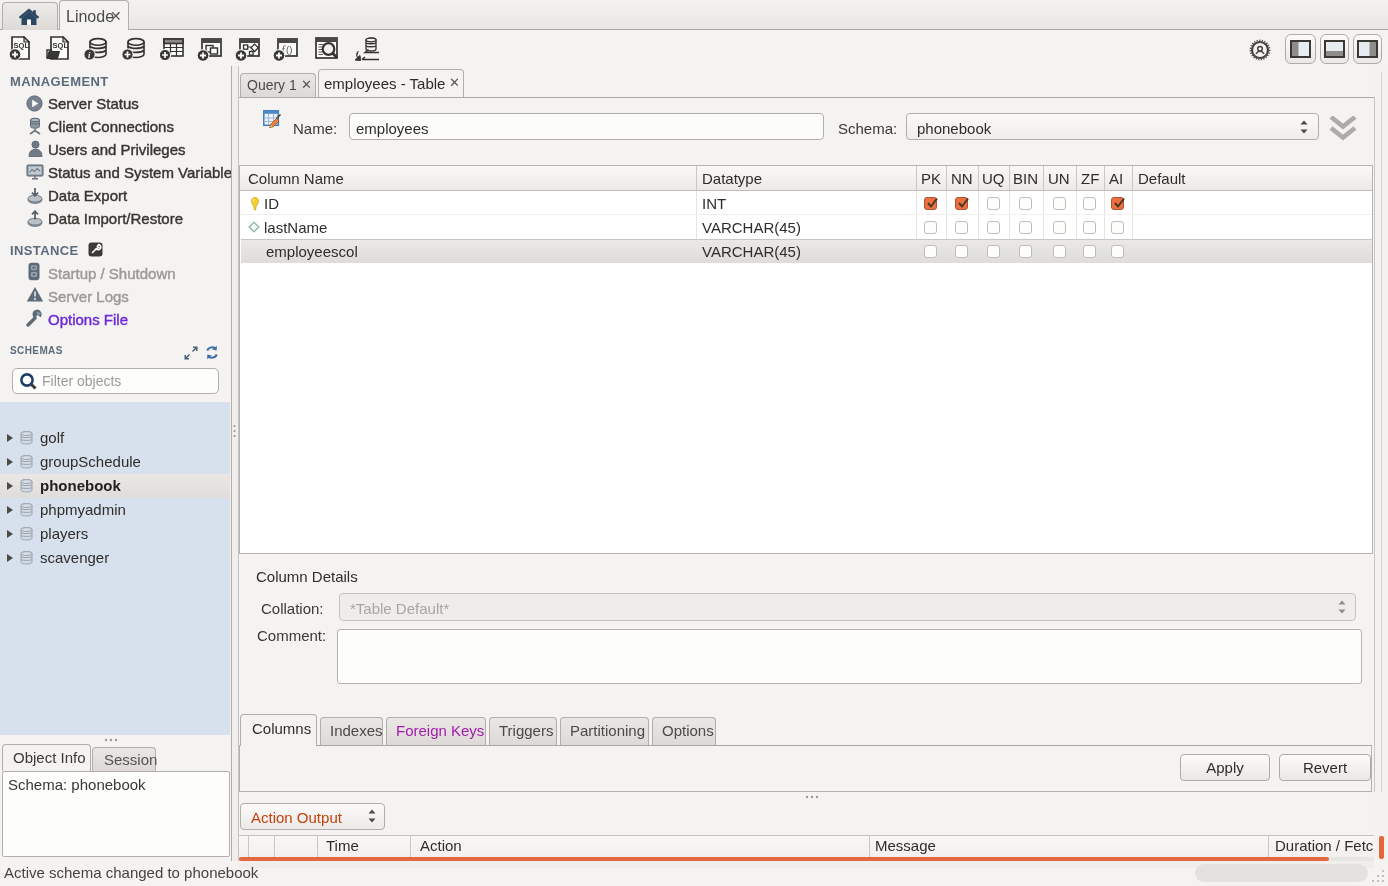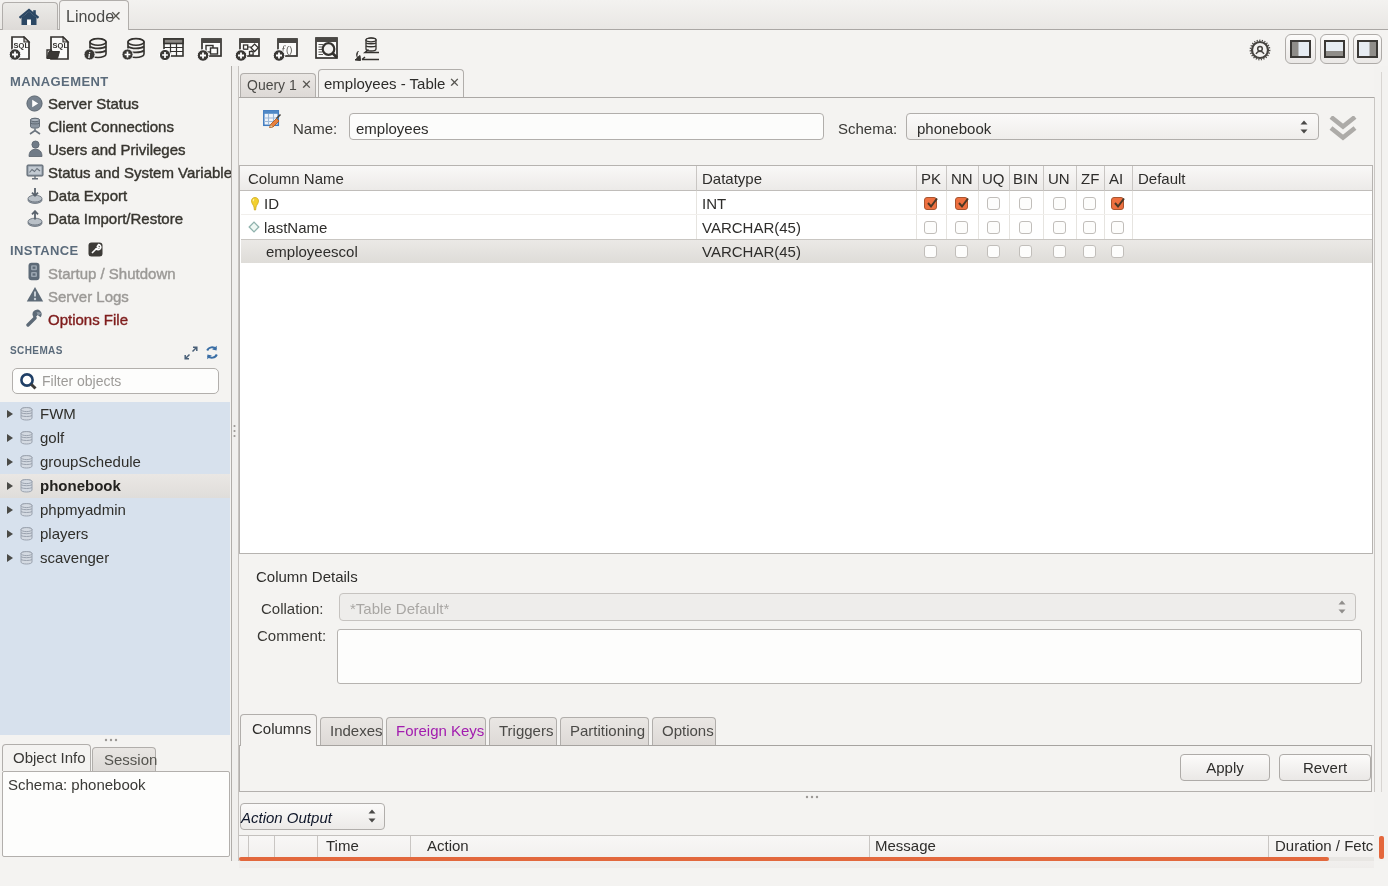--- a/index.html
+++ b/index.html
@@ -217,52 +217,39 @@
       <path d="M9 1 L17.2 15.6 L0.8 15.6 Z" fill="#5d6a77"></path>
       <path d="M9 5.5 L9 10.5" stroke="#c6cdd4" stroke-width="2"></path>
         <circle cx="9" cy="13" r="1.2" fill="#c6cdd4"></circle>
     </svg>
     <div class="icon-lbl" style="left:48px;top:219px;color:#9b9996;">Server Logs</div>
     <svg class="abs" style="left:26px;top:243px" width="18" height="18" viewBox="0 0 18 18">
       <path d="M2 16 L9 9" stroke="#5d6a77" stroke-width="3.4" stroke-linecap="round"></path>
       <path d="M8.2 8.8 A4.6 4.6 0 1 1 14.6 8.2 L11.6 6 L9.4 8.4 Z" fill="#5d6a77"></path>
       <path d="M10.5 3.2 A4.6 4.6 0 0 1 15.4 4.4 L12 6.8 Z" fill="#8b96a1"></path>
     </svg>
-    <div class="icon-lbl" style="left:48px;top:242px;color:#7f1d1d;">Options File</div>
+    <div class="icon-lbl" style="left:48px;top:242px;color:#6d28d9;">Options File</div>
     <div class="abs" style="left:10px;top:279px;font-size:10px;font-weight:bold;color:#5b6b7b;letter-spacing:0.4px;">SCHEMAS</div>
     <svg class="abs" style="left:184px;top:280px" width="14" height="14" viewBox="0 0 14 14">
       <path d="M8.5 5.5 L12.5 1.5 M9 1.2 L12.8 1.2 L12.8 5 M5.5 8.5 L1.5 12.5 M1.2 9 L1.2 12.8 L5 12.8" stroke="#4a6078" stroke-width="1.5" fill="none"></path>
     </svg>
     <svg class="abs" style="left:204px;top:279px" width="16" height="15" viewBox="0 0 16 15">
       <path d="M3.2 5.5 A5.2 5.2 0 0 1 12 4.2" stroke="#3a6ea5" stroke-width="2" fill="none"></path>
       <path d="M12.8 0.8 L12.6 5.6 L8.2 4.4 Z" fill="#3a6ea5"></path>
       <path d="M12.8 9.5 A5.2 5.2 0 0 1 4 10.8" stroke="#3a6ea5" stroke-width="2" fill="none"></path>
       <path d="M3.2 14.2 L3.4 9.4 L7.8 10.6 Z" fill="#3a6ea5"></path>
     </svg>
     <div class="abs" style="left:12px;top:302px;width:207px;height:26px;background:#fdfdfc;border:1px solid #b2afac;border-radius:5px;box-sizing:border-box;"></div>
     <svg class="abs" style="left:19px;top:306px" width="19" height="19" viewBox="0 0 19 19">
       <circle cx="8" cy="8" r="5.6" fill="#fff" stroke="#1f3f66" stroke-width="2.6"></circle>
       <path d="M12.2 12.2 L16.5 16.5" stroke="#3c3a37" stroke-width="3"></path>
     </svg>
     <div class="abs" style="left:42px;top:307px;color:#9d9b98;font-size:14px;">Filter objects</div>
 
     <div class="abs" style="left:0;top:336px;width:230px;height:333px;background:#d7e1ed;">
-      <div class="schrow" style="top:0;">
-          <svg class="tri" width="8" height="10">
-            <path d="M1 1 L7 5 L1 9 Z"></path>
-          </svg>
-          <svg class="cyl" width="15" height="16">
-            <g>
-              <path d="M2 3.6 C2 2.3 4.5 1.6 7.5 1.6 C10.5 1.6 13 2.3 13 3.6 L13 12 C13 13.3 10.5 14 7.5 14 C4.5 14 2 13.3 2 12 Z"></path>
-              <ellipse cx="7.5" cy="3.6" rx="5.5" ry="2"></ellipse>
-              <path d="M2 6.8 C4 8 11 8 13 6.8 M2 9.6 C4 10.8 11 10.8 13 9.6" fill="none"></path>
-            </g>
-          </svg>
-          <span class="txt">FWM</span>
-        </div>
       <div class="schrow" style="top:24px;">
           <svg class="tri" width="8" height="10">
             <path d="M1 1 L7 5 L1 9 Z"></path>
           </svg>
           <svg class="cyl" width="15" height="16">
             <g>
               <path d="M2 3.6 C2 2.3 4.5 1.6 7.5 1.6 C10.5 1.6 13 2.3 13 3.6 L13 12 C13 13.3 10.5 14 7.5 14 C4.5 14 2 13.3 2 12 Z"></path>
               <ellipse cx="7.5" cy="3.6" rx="5.5" ry="2"></ellipse>
               <path d="M2 6.8 C4 8 11 8 13 6.8 M2 9.6 C4 10.8 11 10.8 13 9.6" fill="none"></path>
             </g>
@@ -510,39 +497,53 @@
 
     <div class="abs" style="left:566px;top:729px;width:14px;height:4px;">
       <svg width="14" height="4" style="display:block">
           <circle cx="2" cy="2" r="1.2" fill="#9b9895"></circle>
           <circle cx="7" cy="2" r="1.2" fill="#9b9895"></circle>
           <circle cx="12" cy="2" r="1.2" fill="#9b9895"></circle>
         </svg>
     </div>
 
     <div class="abs" style="left:1px;top:737px;width:145px;height:27px;background:linear-gradient(#fbfaf9,#eceae8);border:1px solid #b1aeab;border-radius:4px;box-sizing:border-box;"></div>
-    <div class="abs" style="left:2px;top:743px;color:#0f172a;font-style:italic;">Action Output</div>
+    <div class="abs" style="left:12px;top:743px;color:#c2410c;">Action Output</div>
     <svg class="abs" style="left:128px;top:742px" width="10" height="16" viewBox="0 0 10 16">
       <path d="M1.5 5.5 L5 1.5 L8.5 5.5 Z" fill="#4a4947"></path>
         <path d="M1.5 10.5 L5 14.5 L8.5 10.5 Z" fill="#4a4947"></path>
     </svg>
     <div class="abs" style="left:0;top:769px;width:1135px;height:33px;background:linear-gradient(#f8f7f6,#efedeb);border-top:1px solid #c4c1be;box-sizing:border-box;">
       <div class="vline" style="left:9px;top:0;height:21px;background:#c9c6c3;"></div>
       <div class="vline" style="left:35px;top:0;height:21px;background:#c9c6c3;"></div>
       <div class="vline" style="left:78px;top:0;height:21px;background:#c9c6c3;"></div>
       <div class="vline" style="left:171px;top:0;height:21px;background:#c9c6c3;"></div>
       <div class="vline" style="left:630px;top:0;height:21px;background:#c9c6c3;"></div>
       <div class="vline" style="left:1029px;top:0;height:21px;background:#c9c6c3;"></div>
       <div class="abs" style="left:87px;top:1px;color:#2e2d2b;">Time</div>
-      <div class="abs" style="left:188px;top:1px;color:#2e2d2b;">Action</div>
+      <div class="abs" style="left:181px;top:1px;color:#2e2d2b;">Action</div>
       <div class="abs" style="left:636px;top:1px;color:#2e2d2b;">Message</div>
       <div class="abs" style="left:1036px;top:1px;color:#2e2d2b;white-space:nowrap;">Duration / Fetch</div>
     </div>
     <div class="abs" style="left:0;top:791px;width:1135px;height:4px;background:#e8e6e3;"></div>
     <div class="abs" style="left:0;top:791px;width:1090px;height:4px;background:#e2683d;border-radius:2px;"></div>
   </div>
 
   <div class="abs" style="left:1374px;top:66px;width:14px;height:795px;background:#f3f2f0;"></div>
   <div class="vline" style="left:1374px;top:97px;height:695px;background:#c9c6c3;"></div>
   <div class="vline" style="left:1381px;top:72px;height:720px;background:#d8d5d2;"></div>
 
   <div class="abs" style="left:1379px;top:836px;width:5px;height:23px;background:#e4673c;border-radius:2px;"></div>
+  <div id="statusbar" class="abs" style="left:0;top:861px;width:1388px;height:25px;">
+    <div class="abs" style="left:4px;top:3px;font-size:15px;color:#45443f;">Active schema changed to phonebook</div>
+    <div class="abs" style="left:1195px;top:3px;width:173px;height:18px;background:#e4e2df;border-radius:9px;"></div>
+    <svg class="abs" style="left:1370px;top:7px" width="16" height="16" viewBox="0 0 16 16">
+      <g fill="#b5b2af">
+        <circle cx="13" cy="3" r="1.1"></circle>
+          <circle cx="8" cy="8" r="1.1"></circle>
+          <circle cx="13" cy="8" r="1.1"></circle>
+        <circle cx="3" cy="13" r="1.1"></circle>
+          <circle cx="8" cy="13" r="1.1"></circle>
+          <circle cx="13" cy="13" r="1.1"></circle>
+      </g>
+    </svg>
+  </div>
 </div>
 
 </body></html>

